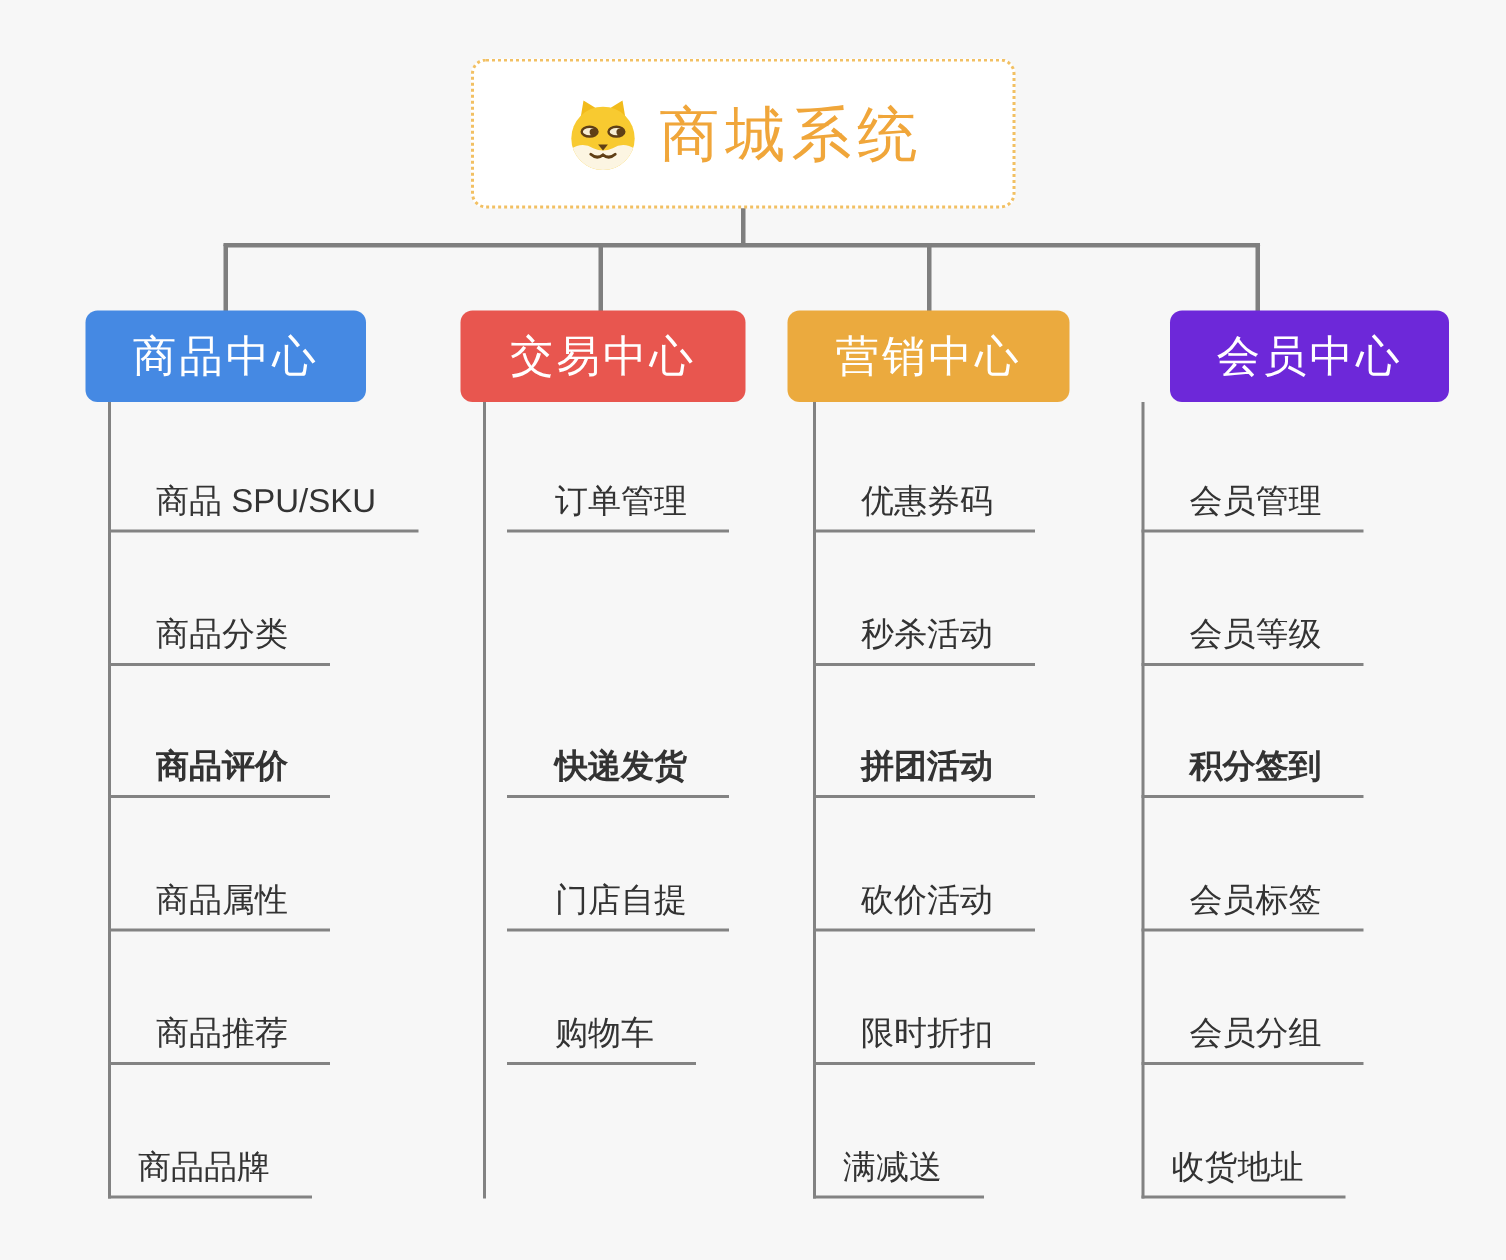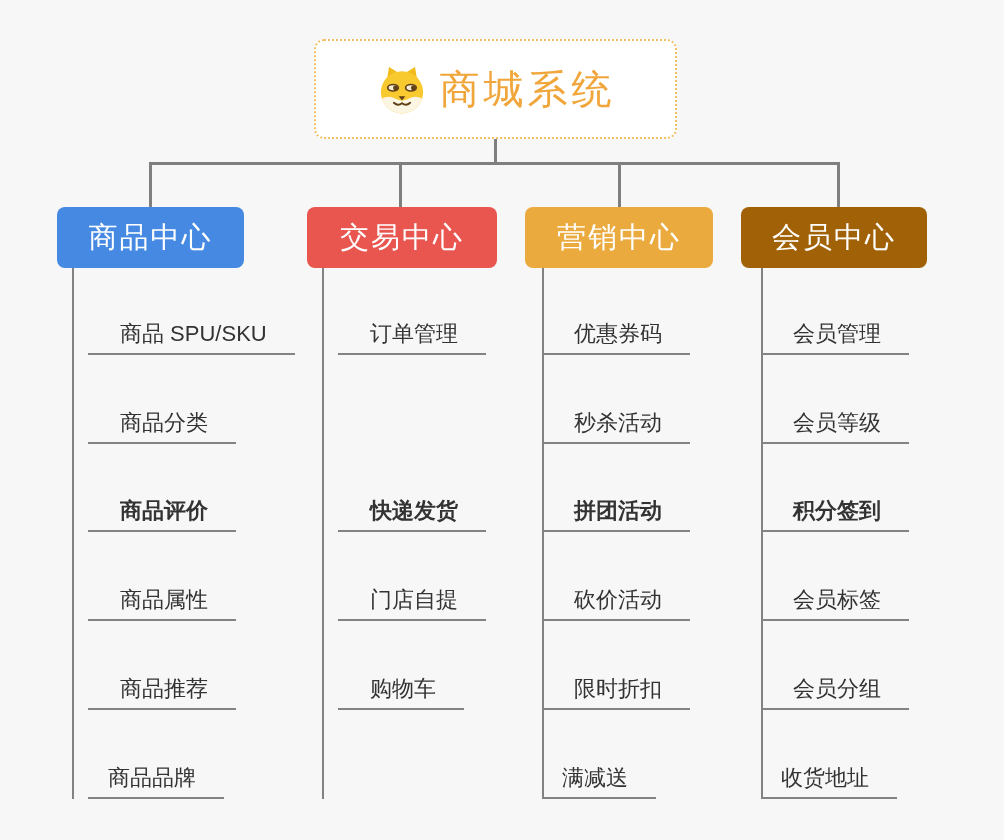--- a/index.html
+++ b/index.html
@@ -31,36 +31,36 @@
 
   
   .branch-box {
     position: absolute; top: 207px; height: 61px; border-radius: 8px;
     display: flex; align-items: center; justify-content: center;
     color: #ffffff; font-size: 29px; letter-spacing: 2px; white-space: nowrap;
   }
   .branch-1 { left: 57px;  width: 187px; background: #4589e3; }
   .branch-2 { left: 307px; width: 190px; background: #e8564f; }
   .branch-3 { left: 525px; width: 188px; background: #ebaa3e; }
-  .branch-4 { left: 741px; width: 186px; background: #a16207; text-align: right; }
+  .branch-4 { left: 780px; width: 186px; background: #6d28d9; text-align: right; }
 
   
   .trunk { position: absolute; top: 268px; width: 2px; height: 531px; background: #828282; }
   .trunk-1 { left: 72px; } .trunk-2 { left: 322px; }
   .trunk-3 { left: 542px; } .trunk-4 { left: 761px; }
 
   
   .leaf {
     position: absolute; height: 34px; box-sizing: border-box;
     display: flex; align-items: flex-end;
     padding: 0 28px 4px 32px;
     border-bottom: 2px solid #838383;
     font-size: 22px; color: #333333; white-space: nowrap;
   }
-  .col-1 { left: 72px; margin-left: 16px; } .col-2 { left: 322px; margin-left: 16px; }
+  .col-1 { left: 72px; } .col-2 { left: 322px; margin-left: 16px; }
   .col-3 { left: 542px; } .col-4 { left: 761px; }
   .row-1 { top: 321px; } .row-2 { top: 410px; } .row-3 { top: 498px; font-weight: bold; }
   .row-4 { top: 587px; } .row-5 { top: 676px; } .row-6 { top: 765px; padding-left: 20px; }
 </style>
 </head>
 <body>
 
 <div class="stage">
 
   <div class="line root-stem"></div>

